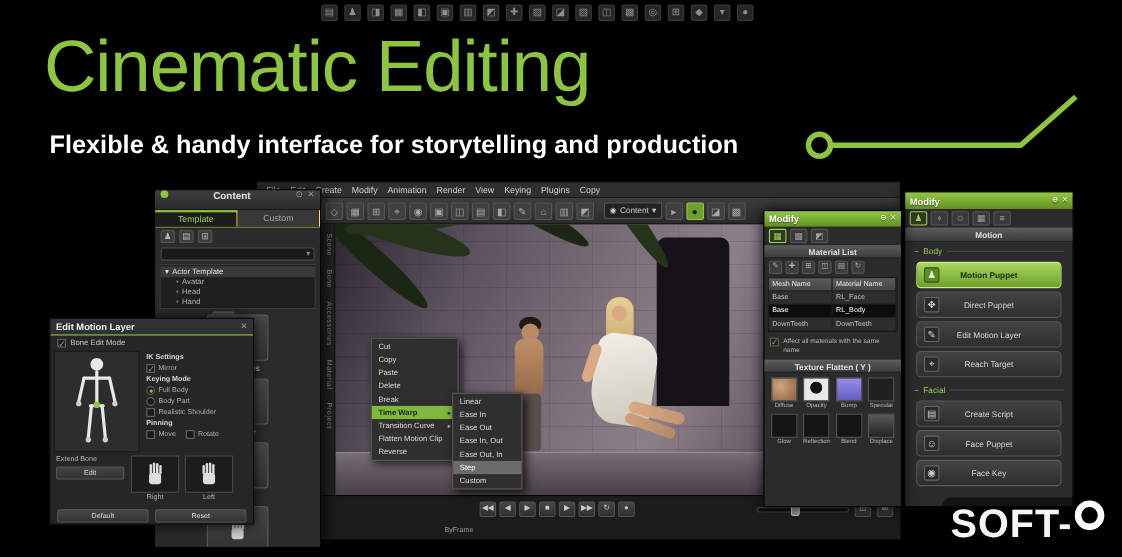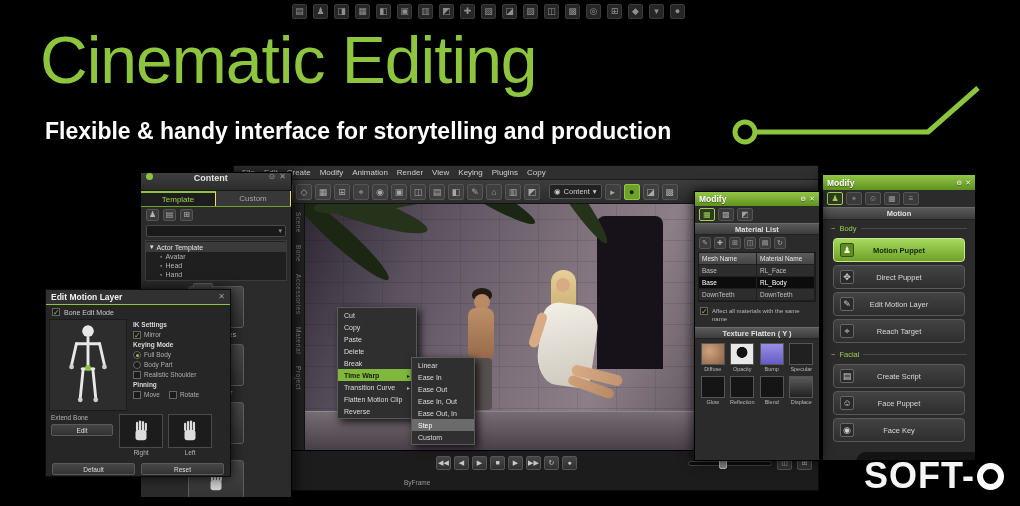--- a/index.html
+++ b/index.html
@@ -145,21 +145,21 @@
 
 .mod-panel{position:absolute;left:822px;top:174px;width:154px;height:287px;z-index:4}
 .group-label{display:flex;align-items:center;gap:4px;color:#9ccf4e;font-size:7.5px;padding:4px 8px 2px}
 .group-label::after{content:"";flex:1;height:1px;background:#4a4a4a}
 .mbtn{position:relative;display:flex;align-items:center;justify-content:center;height:24px;margin:3px 10px;background:linear-gradient(#434343,#2e2e2e);border:1px solid #5a5a5a;border-radius:4px;color:#d8d8d8;font-size:7.5px}
 .mbtn .bicon{position:absolute;left:6px;width:14px;height:14px;border:1px solid #666;border-radius:2px;color:#cfcfcf;font-size:9px;line-height:12px;text-align:center;background:#2a2a2a}
 .mbtn.active{background:linear-gradient(#a6d95e,#6fa12a);border-color:#c6e98a;color:#15260b;font-weight:bold}
 .mbtn.active .bicon{background:#5c8c22;border-color:#355312;color:#eaf6d4}
 
 
-.watermark{position:absolute;right:6px;bottom:6px;z-index:20;display:flex;align-items:center;color:#f5f5f5;font-weight:bold;font-size:36px;background:rgba(0,0,0,.55);padding:3px 8px;border-radius:10px;letter-spacing:1px}
+.watermark{position:absolute;right:6px;bottom:6px;z-index:20;display:flex;align-items:flex-start;color:#f5f5f5;font-weight:bold;font-size:36px;background:rgba(0,0,0,.55);padding:3px 8px;border-radius:10px;letter-spacing:1px}
 .ring{display:inline-block;width:27px;height:27px;border:6px solid #fff;border-radius:50%;margin:0 2px}
 </style>
 </head>
 <body>
 
 <div class="stage">
 
   <div class="top-strip">
     <span class="tsicon">▤</span>
     <span class="tsicon">♟</span>

